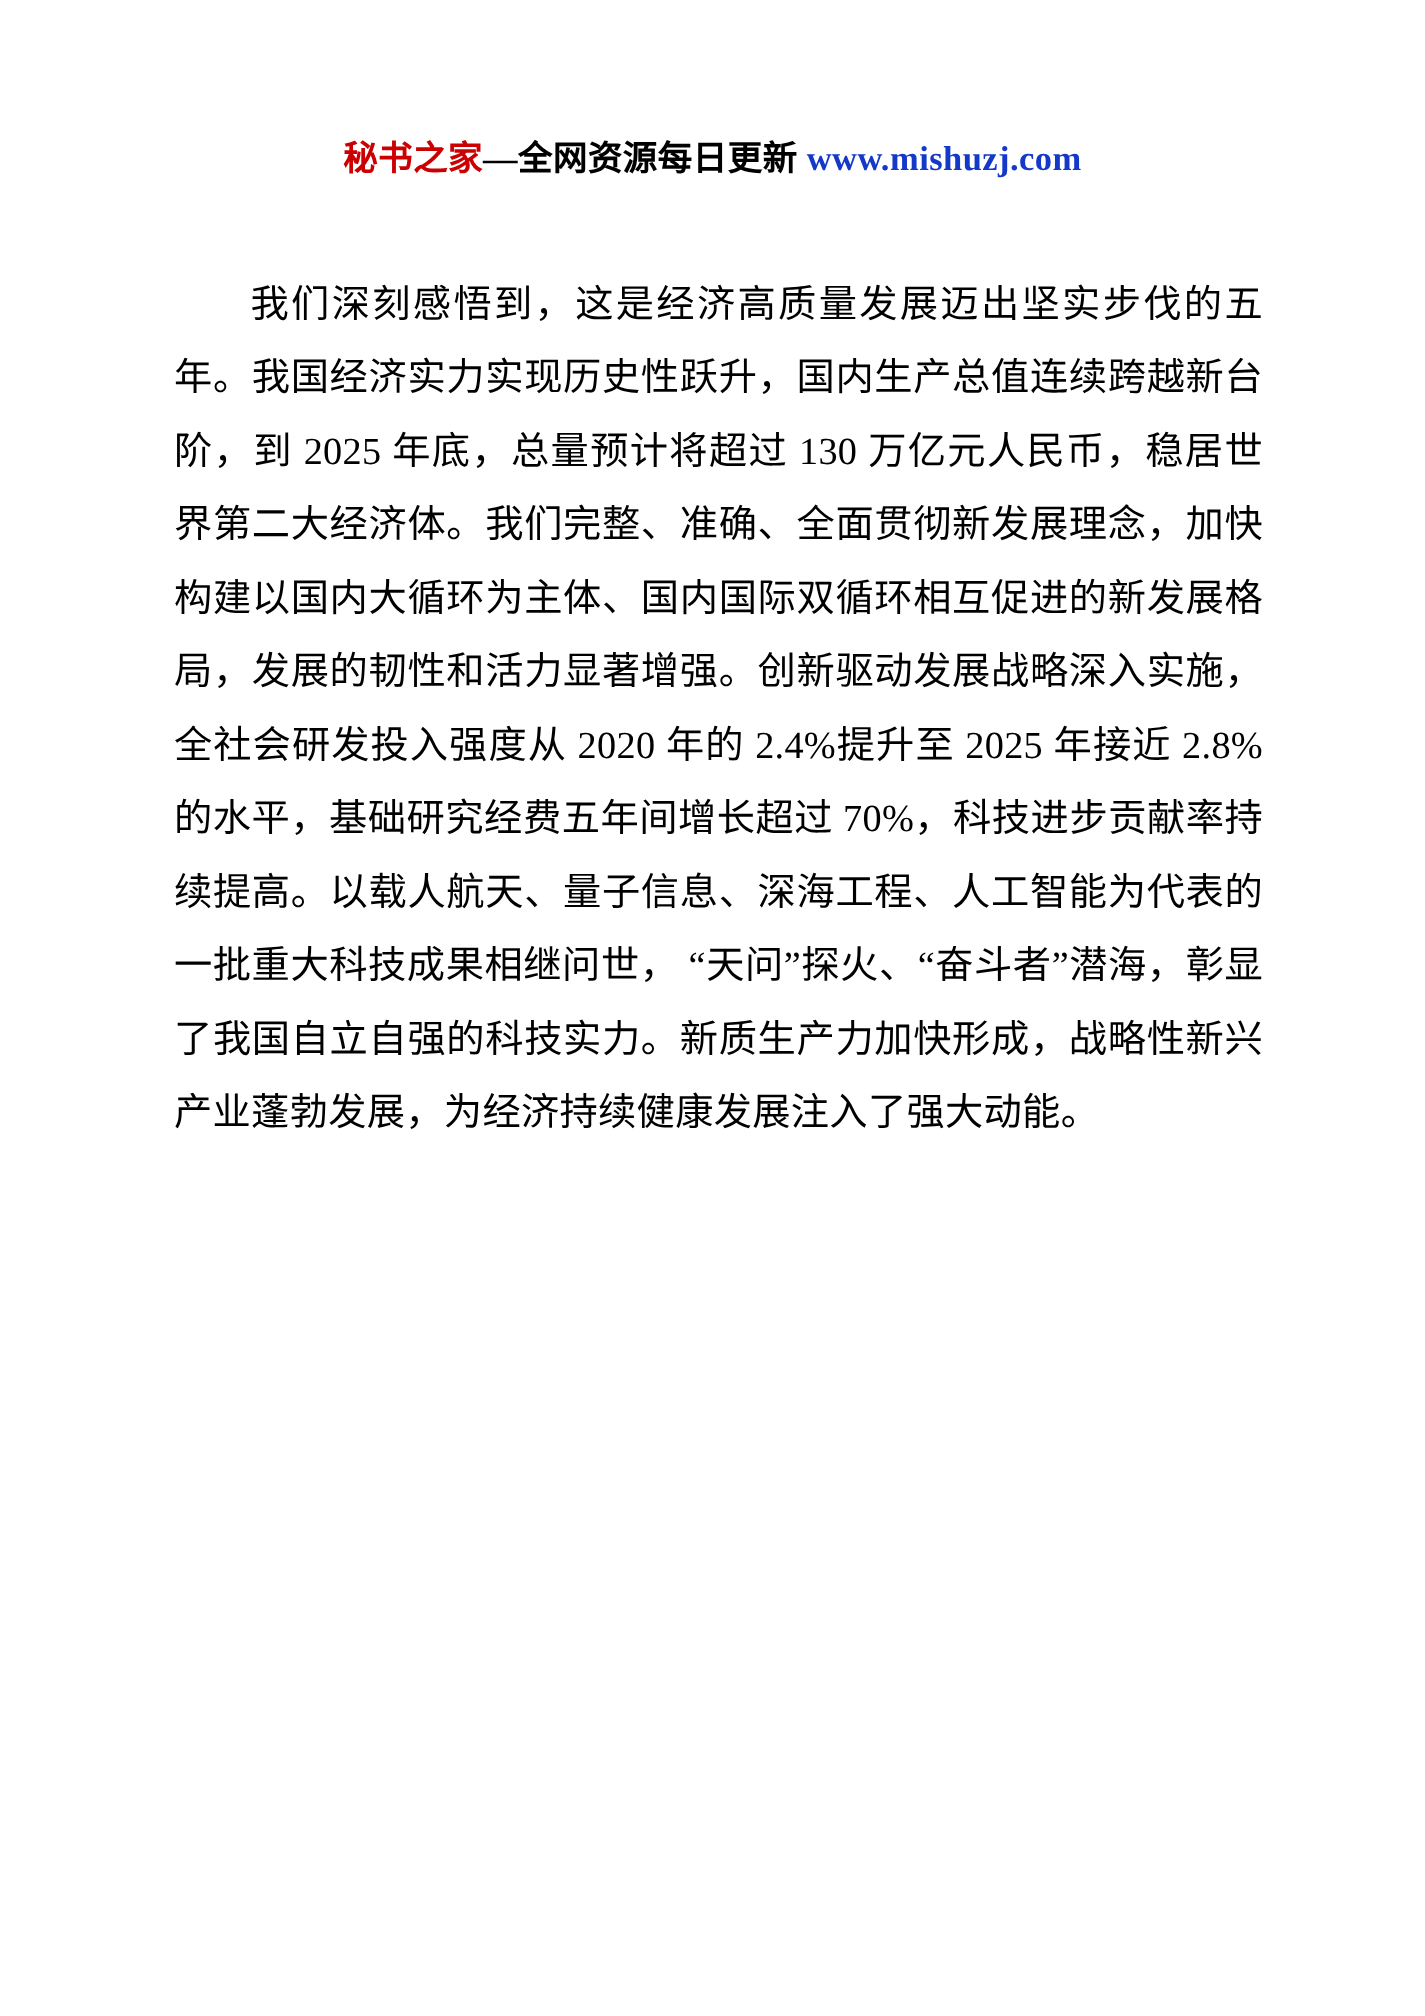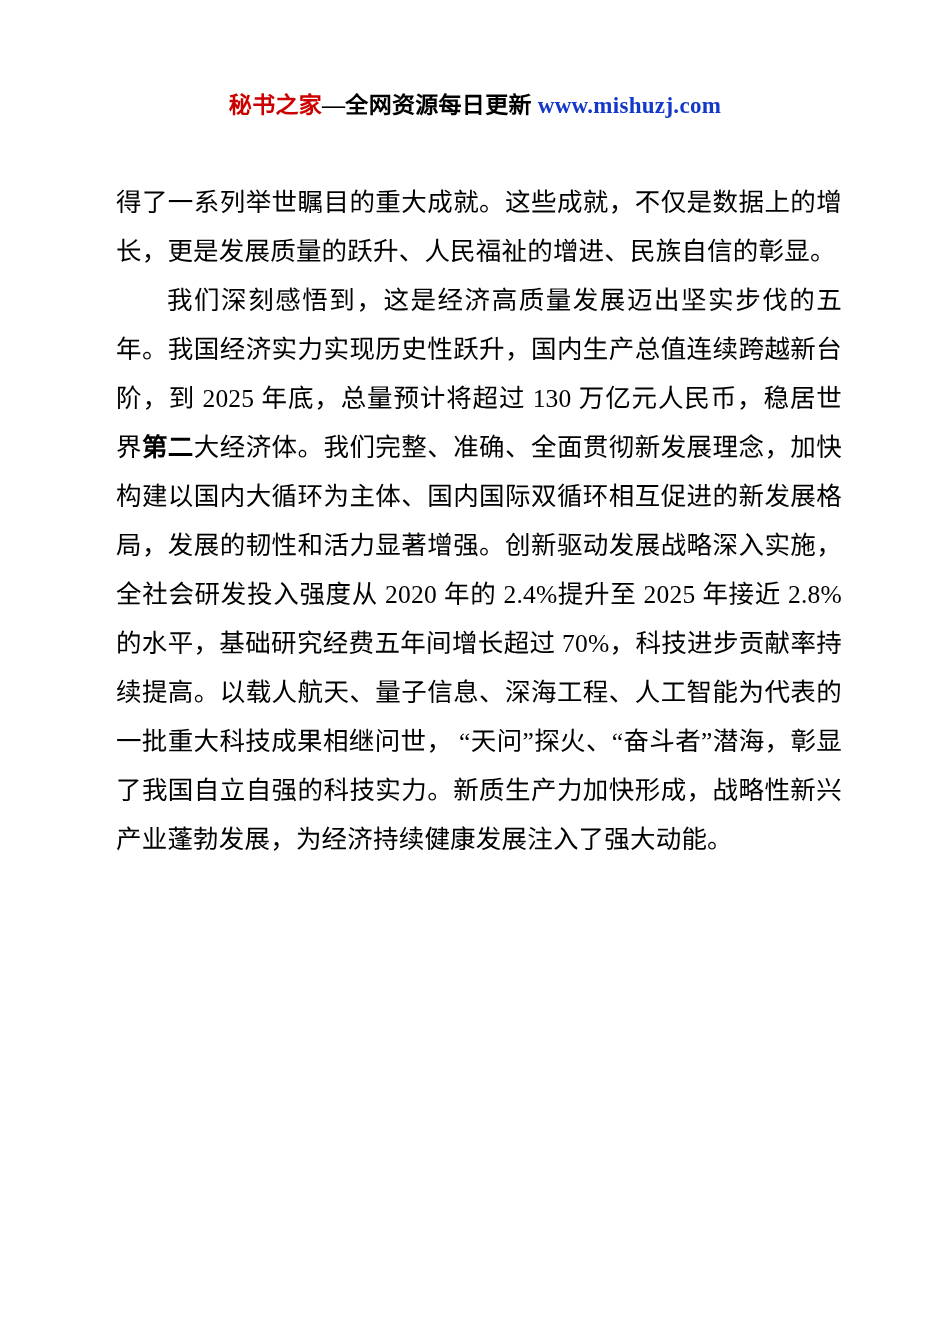--- a/index.html
+++ b/index.html
@@ -58,30 +58,29 @@
     letter-spacing: 0.2px;
   }
   .para {
     margin: 0;
     padding: 0;
   }
   .indent {
     text-indent: 2em;
   }
   .bold {
-    font-weight: bold;
+    font-weight: normal;
   }
 </style>
 </head>
 <body>
 
 <div class="page">
 
   <div class="header">
     <div class="header-line"><span class="brand">秘书之家</span><span class="brand-tail">—全网资源每日更新 </span><span class="site-url">www.mishuzj.com</span></div>
   </div>
 
   <div class="body-text">
-    <p class="para"><span>得了一系列举世瞩目的重大成就。这些成就，不仅是数据上的增长，更是发展质量的跃升、人民福祉的增进、民族自信的彰显。</span></p>
     <p class="para indent"><span>我们深刻感悟到，这是经济高质量发展迈出坚实步伐的五年。我国经济实力实现历史性跃升，国内生产总值连续跨越新台阶，到 2025 年底，总量预计将超过 130 万亿元人民币，稳居世界</span><span class="bold">第二</span><span>大经济体。我们完整、准确、全面贯彻新发展理念，加快构建以国内大循环为主体、国内国际双循环相互促进的新发展格局，发展的韧性和活力显著增强。创新驱动发展战略深入实施，全社会研发投入强度从 2020 年的 2.4%提升至 2025 年接近 2.8%的水平，基础研究经费五年间增长超过 70%，科技进步贡献率持续提高。以载人航天、量子信息、深海工程、人工智能为代表的一批重大科技成果相继问世， “天问”探火、“奋斗者”潜海，彰显了我国自立自强的科技实力。新质生产力加快形成，战略性新兴产业蓬勃发展，为经济持续健康发展注入了强大动能。</span></p>
   </div>
 
 </div>
 
 </body></html>

